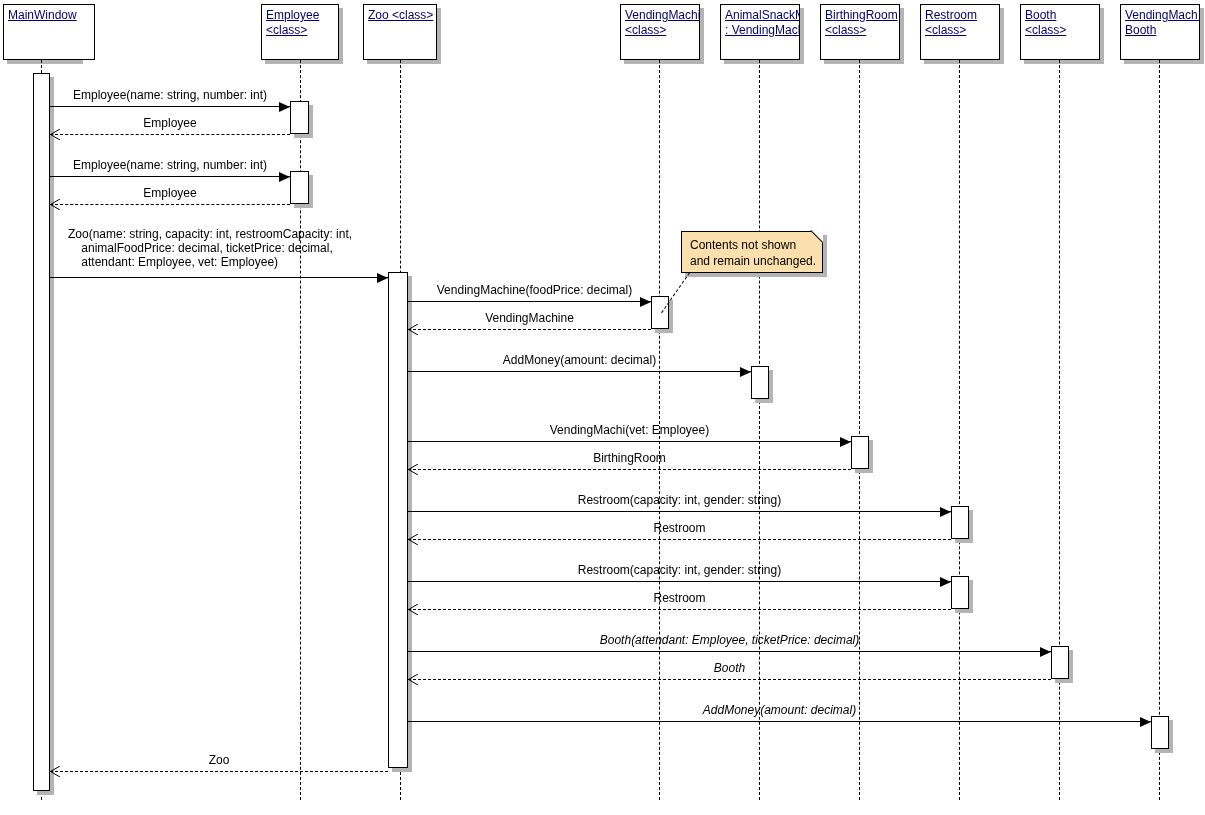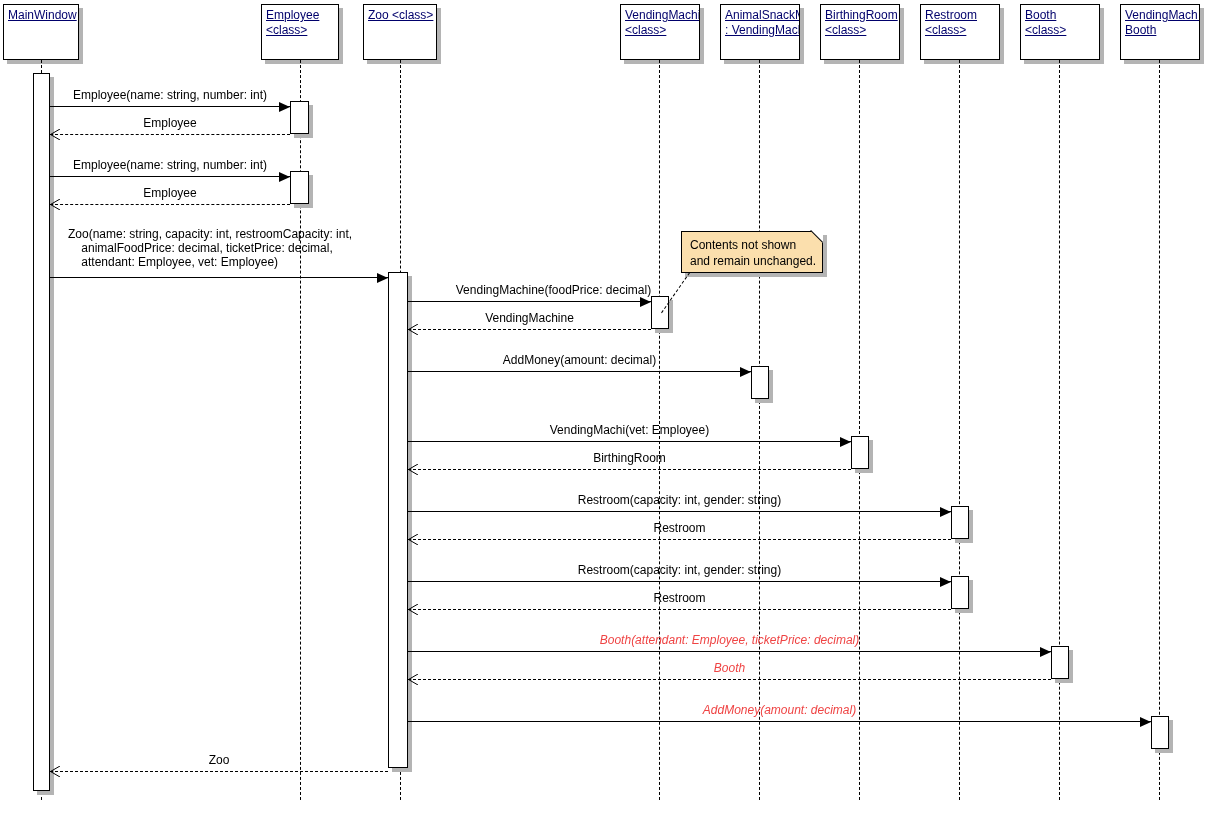--- a/index.html
+++ b/index.html
@@ -90,21 +90,21 @@
   .msg-label{
     position:absolute;
     font-size:12px;
     line-height:14px;
     color:#000000;
     white-space:pre;
     text-align:center;
     z-index:6;
   }
   .msg-label.blue{
-    color:#ef4444;
+    color:#000000;
     font-style:italic;
   }
   .msg-label.multiline{
     text-align:left;
     white-space:pre;
   }
 
   
   .note{
     position:absolute;
@@ -198,21 +198,21 @@
         </svg>
       </div>
       <div class="msg-label" style="left: 50px; top: 186px; width: 240px;">Employee</div>
       <div class="msg-line" style="left: 50px; top: 277px; width: 338px;"></div>
       <div class="arrow-filled right" style="left: 377px; top: 273px;"></div>
       <div class="msg-label multiline" style="left: 68px; top: 227px; width: 330px;">Zoo(name: string, capacity: int, restroomCapacity: int,
     animalFoodPrice: decimal, ticketPrice: decimal,
     attendant: Employee, vet: Employee)</div>
       <div class="msg-line" style="left: 408px; top: 301px; width: 243px;"></div>
       <div class="arrow-filled right" style="left: 640px; top: 297px;"></div>
-      <div class="msg-label" style="left: 432px; top: 283px; width: 243px;">VendingMachine(foodPrice: decimal)</div>
+      <div class="msg-label" style="left: 388px; top: 283px; width: 243px; padding-left: 25px;">VendingMachine(foodPrice: decimal)</div>
       <div class="msg-line dashed" style="left: 408px; top: 329px; width: 243px;"></div>
       <div class="arrow-open" style="left: 408px; top: 324px;">
         <svg width="11" height="11" viewBox="0 0 11 11">
           <path d="M10 0 L0.5 5.5 L10 11" fill="none" stroke="#000" stroke-width="1"></path>
         </svg>
       </div>
       <div class="msg-label" style="left: 408px; top: 311px; width: 243px;">VendingMachine</div>
       <div class="msg-line" style="left: 408px; top: 371px; width: 343px;"></div>
       <div class="arrow-filled right" style="left: 740px; top: 367px;"></div>
       <div class="msg-label" style="left: 408px; top: 353px; width: 343px;">AddMoney(amount: decimal)</div>
@@ -263,21 +263,21 @@
       <div class="arrow-open" style="left: 50px; top: 766px;">
         <svg width="11" height="11" viewBox="0 0 11 11">
           <path d="M10 0 L0.5 5.5 L10 11" fill="none" stroke="#000" stroke-width="1"></path>
         </svg>
       </div>
       <div class="msg-label" style="left: 50px; top: 753px; width: 338px;">Zoo</div>
     </div>
   <div id="layer-heads">
       <div class="head-shadow" style="left: 79px; top: 8px; width: 4px; height: 56px;"></div>
       <div class="head-shadow" style="left: 7px; top: 60px; width: 76px; height: 4px;"></div>
-      <div class="lifeline-head" style="left: 3px; top: 4px; width: 76px; height: 56px;">
+      <div class="lifeline-head" style="left: 3px; top: 4px; width: 92px; height: 56px;">
         <span class="head-line">MainWindow</span>
       </div>
       <div class="head-shadow" style="left: 339px; top: 8px; width: 4px; height: 56px;"></div>
       <div class="head-shadow" style="left: 265px; top: 60px; width: 78px; height: 4px;"></div>
       <div class="lifeline-head" style="left: 261px; top: 4px; width: 78px; height: 56px;">
         <span class="head-line">Employee</span>
         <span class="head-line">&lt;class&gt;</span>
       </div>
       <div class="head-shadow" style="left: 437px; top: 8px; width: 4px; height: 56px;"></div>
       <div class="head-shadow" style="left: 367px; top: 60px; width: 74px; height: 4px;"></div>

